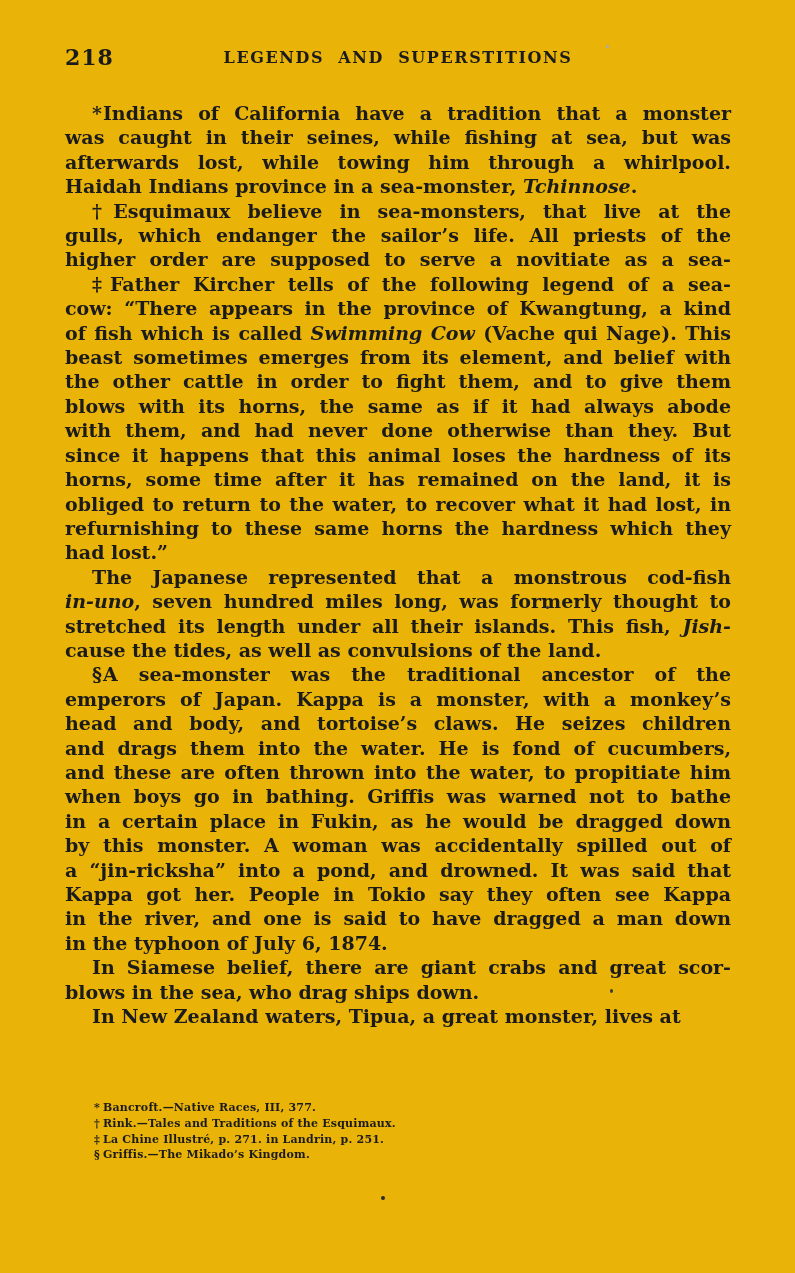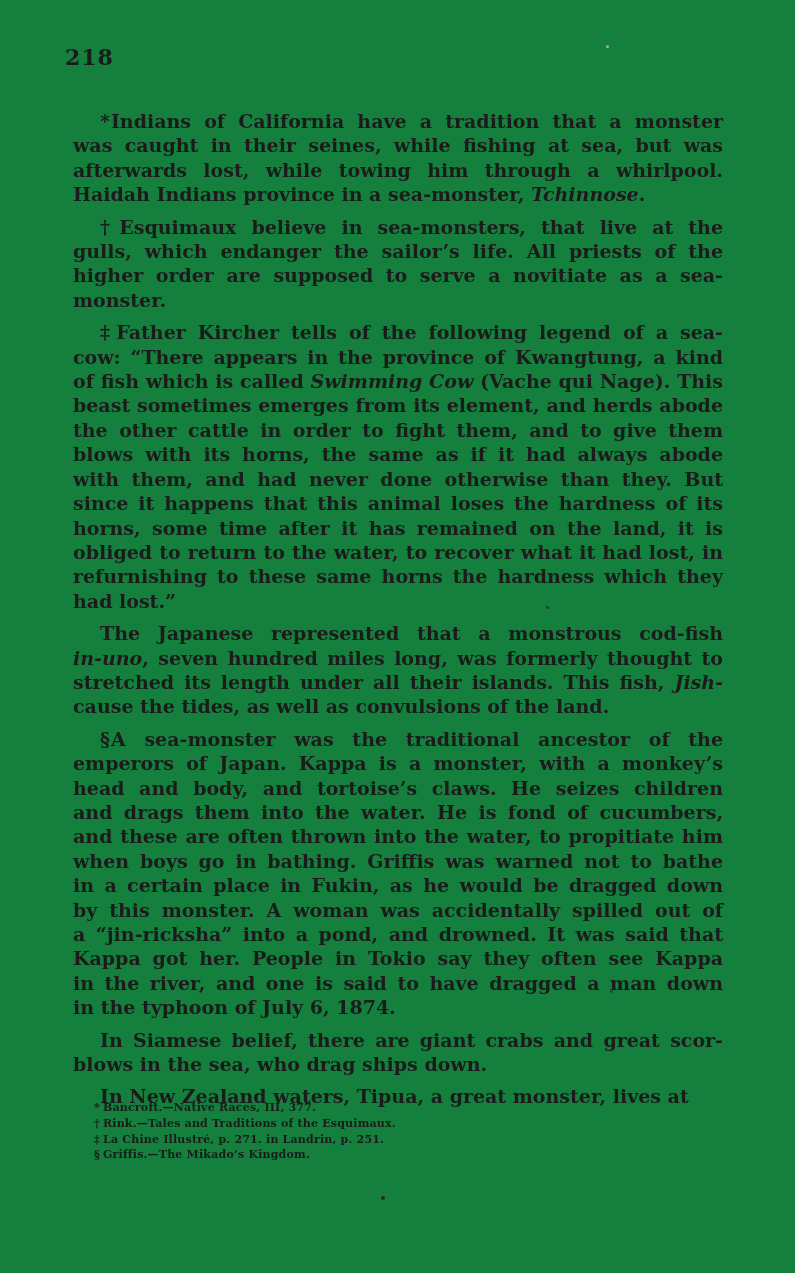--- a/index.html
+++ b/index.html
@@ -23,21 +23,21 @@
     text-align: center;
     font-size: 16px;
     letter-spacing: 1.6px;
     word-spacing: 7px;
   }
   .text-block {
     position: absolute; left: 65px; top: 101px; width: 666px;
     font-size: 19px;
     line-height: 24.4px;
   }
-  .para { margin: 8px; }
+  .para { margin: 0; }
   .line { text-align: justify; text-align-last: justify; }
   .line.last { text-align-last: left; }
   .line.first { padding-left: 27px; }
   .it { font-style: italic; }
   .marker { padding-right: 1px; }
   .footnotes {
     position: absolute; left: 94px; top: 1100px;
     font-size: 11px;
     line-height: 15.8px;
     letter-spacing: 0.2px;
@@ -45,43 +45,43 @@
   .fn-marker { margin-right: 3px; }
   .speck { position: absolute; background: #444; border-radius: 50%; }
   .speck.s1 { left: 606px; top: 45px;  width: 3px; height: 3px; background: #aaa; }
   .speck.s2 { left: 546px; top: 606px; width: 3px; height: 3px; background: #333; }
   .speck.s3 { left: 610px; top: 989px; width: 3px; height: 4px; background: #3a3a3a; }
   .speck.s4 { left: 381px; top: 1196px; width: 4px; height: 4px; background: #2a2a2a; }
 </style>
 </head>
 <body>
 
-<div class="page" style="color: rgb(27, 27, 27); background: #15803d;">
+<div class="page" style="color: rgb(27, 27, 27); background: #eab308;">
   <div class="header-row">
     <div class="page-number">218</div>
+    <div class="running-title">LEGENDS AND SUPERSTITIONS</div>
   </div>
 
   <div class="text-block" id="text-block">
       <div class="para">
         <div class="line first"><span class="marker">*</span><span>Indians of California have a tradition that a monster</span></div>
         <div class="line"><span>was caught in their seines, while fishing at sea, but was</span></div>
         <div class="line"><span>afterwards lost, while towing him through a whirlpool.</span></div>
         <div class="line last"><span>Haidah Indians province in a sea-monster, </span><span class="it">Tchinnose</span><span>.</span></div>
       </div>
       <div class="para">
         <div class="line first"><span class="marker">†</span><span>Esquimaux believe in sea-monsters, that live at the</span></div>
         <div class="line"><span>gulls, which endanger the sailor’s life. All priests of the</span></div>
         <div class="line"><span>higher order are supposed to serve a novitiate as a sea-</span></div>
-        <div class="line last"><span>monster.</span></div>
       </div>
       <div class="para">
         <div class="line first"><span class="marker">‡</span><span>Father Kircher tells of the following legend of a sea-</span></div>
         <div class="line"><span>cow: “There appears in the province of Kwangtung, a kind</span></div>
         <div class="line"><span>of fish which is called </span><span class="it">Swimming Cow</span><span> (Vache qui Nage). This</span></div>
-        <div class="line"><span>beast sometimes emerges from its element, and herds abode</span></div>
+        <div class="line"><span>beast sometimes emerges from its element, and belief with</span></div>
         <div class="line"><span>the other cattle in order to fight them, and to give them</span></div>
         <div class="line"><span>blows with its horns, the same as if it had always abode</span></div>
         <div class="line"><span>with them, and had never done otherwise than they. But</span></div>
         <div class="line"><span>since it happens that this animal loses the hardness of its</span></div>
         <div class="line"><span>horns, some time after it has remained on the land, it is</span></div>
         <div class="line"><span>obliged to return to the water, to recover what it had lost, in</span></div>
         <div class="line"><span>refurnishing to these same horns the hardness which they</span></div>
         <div class="line last"><span>had lost.”</span></div>
       </div>
       <div class="para">

